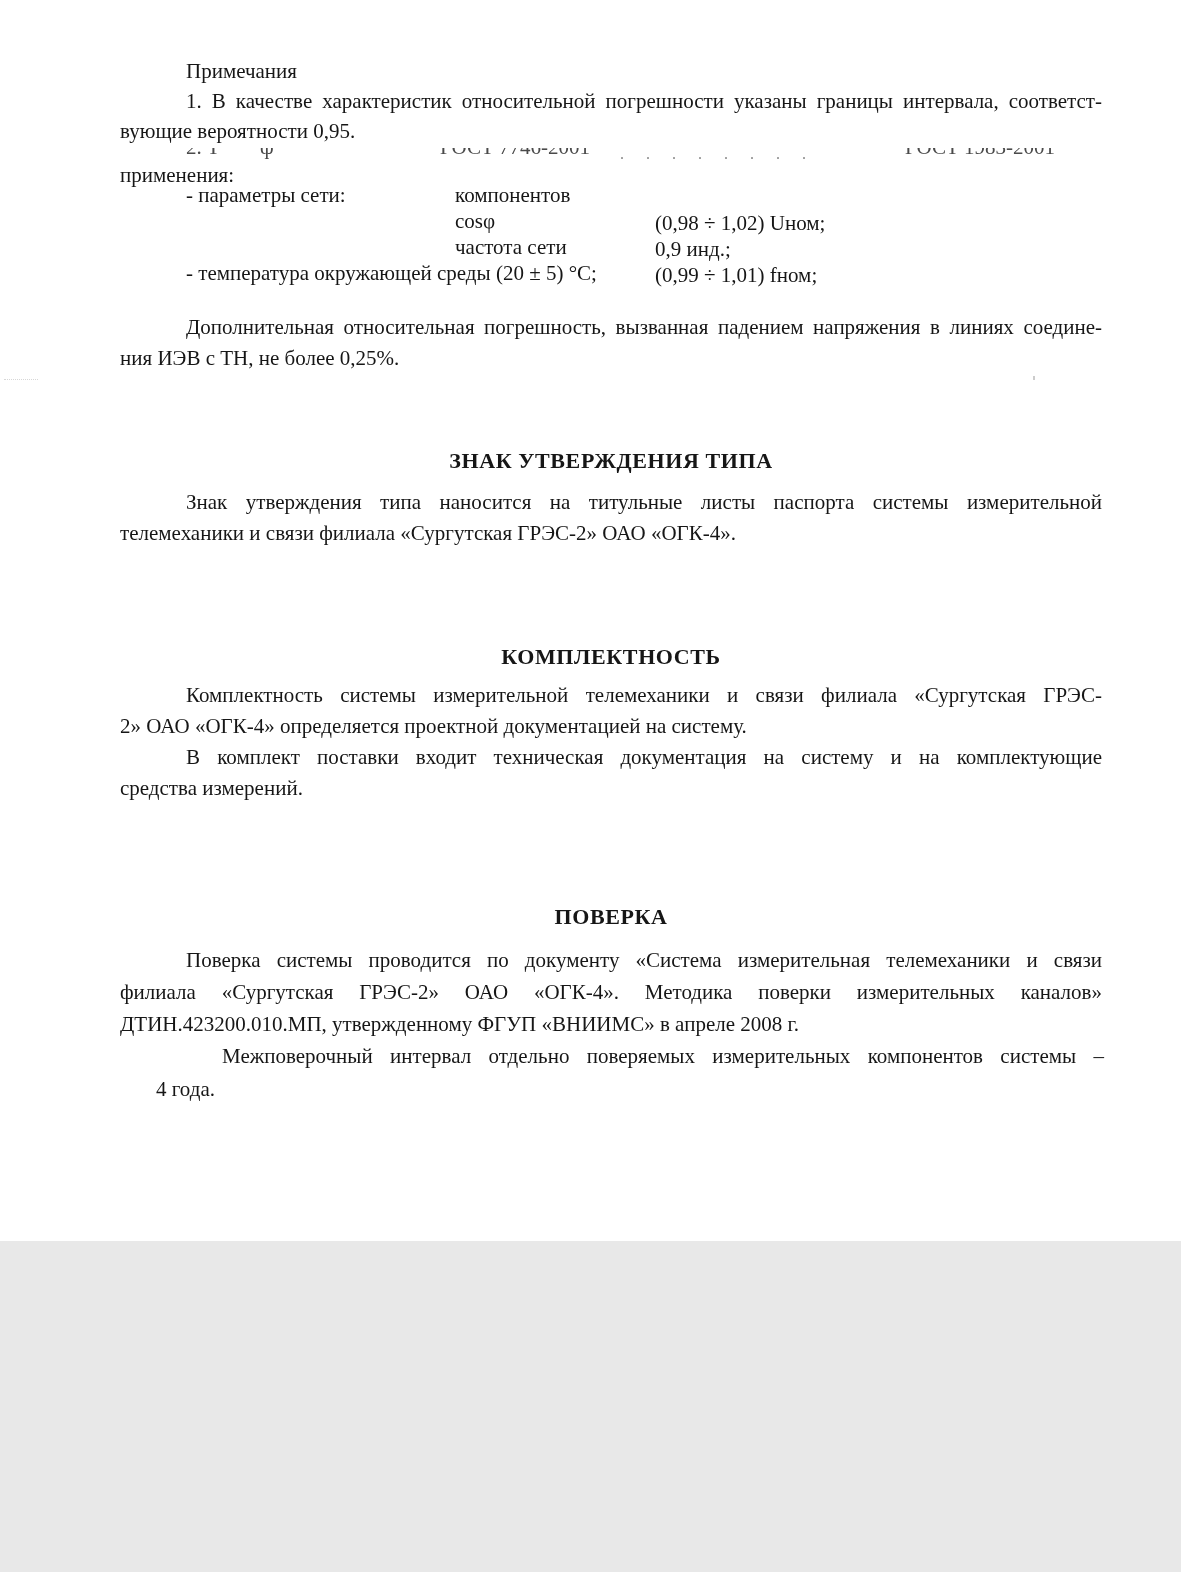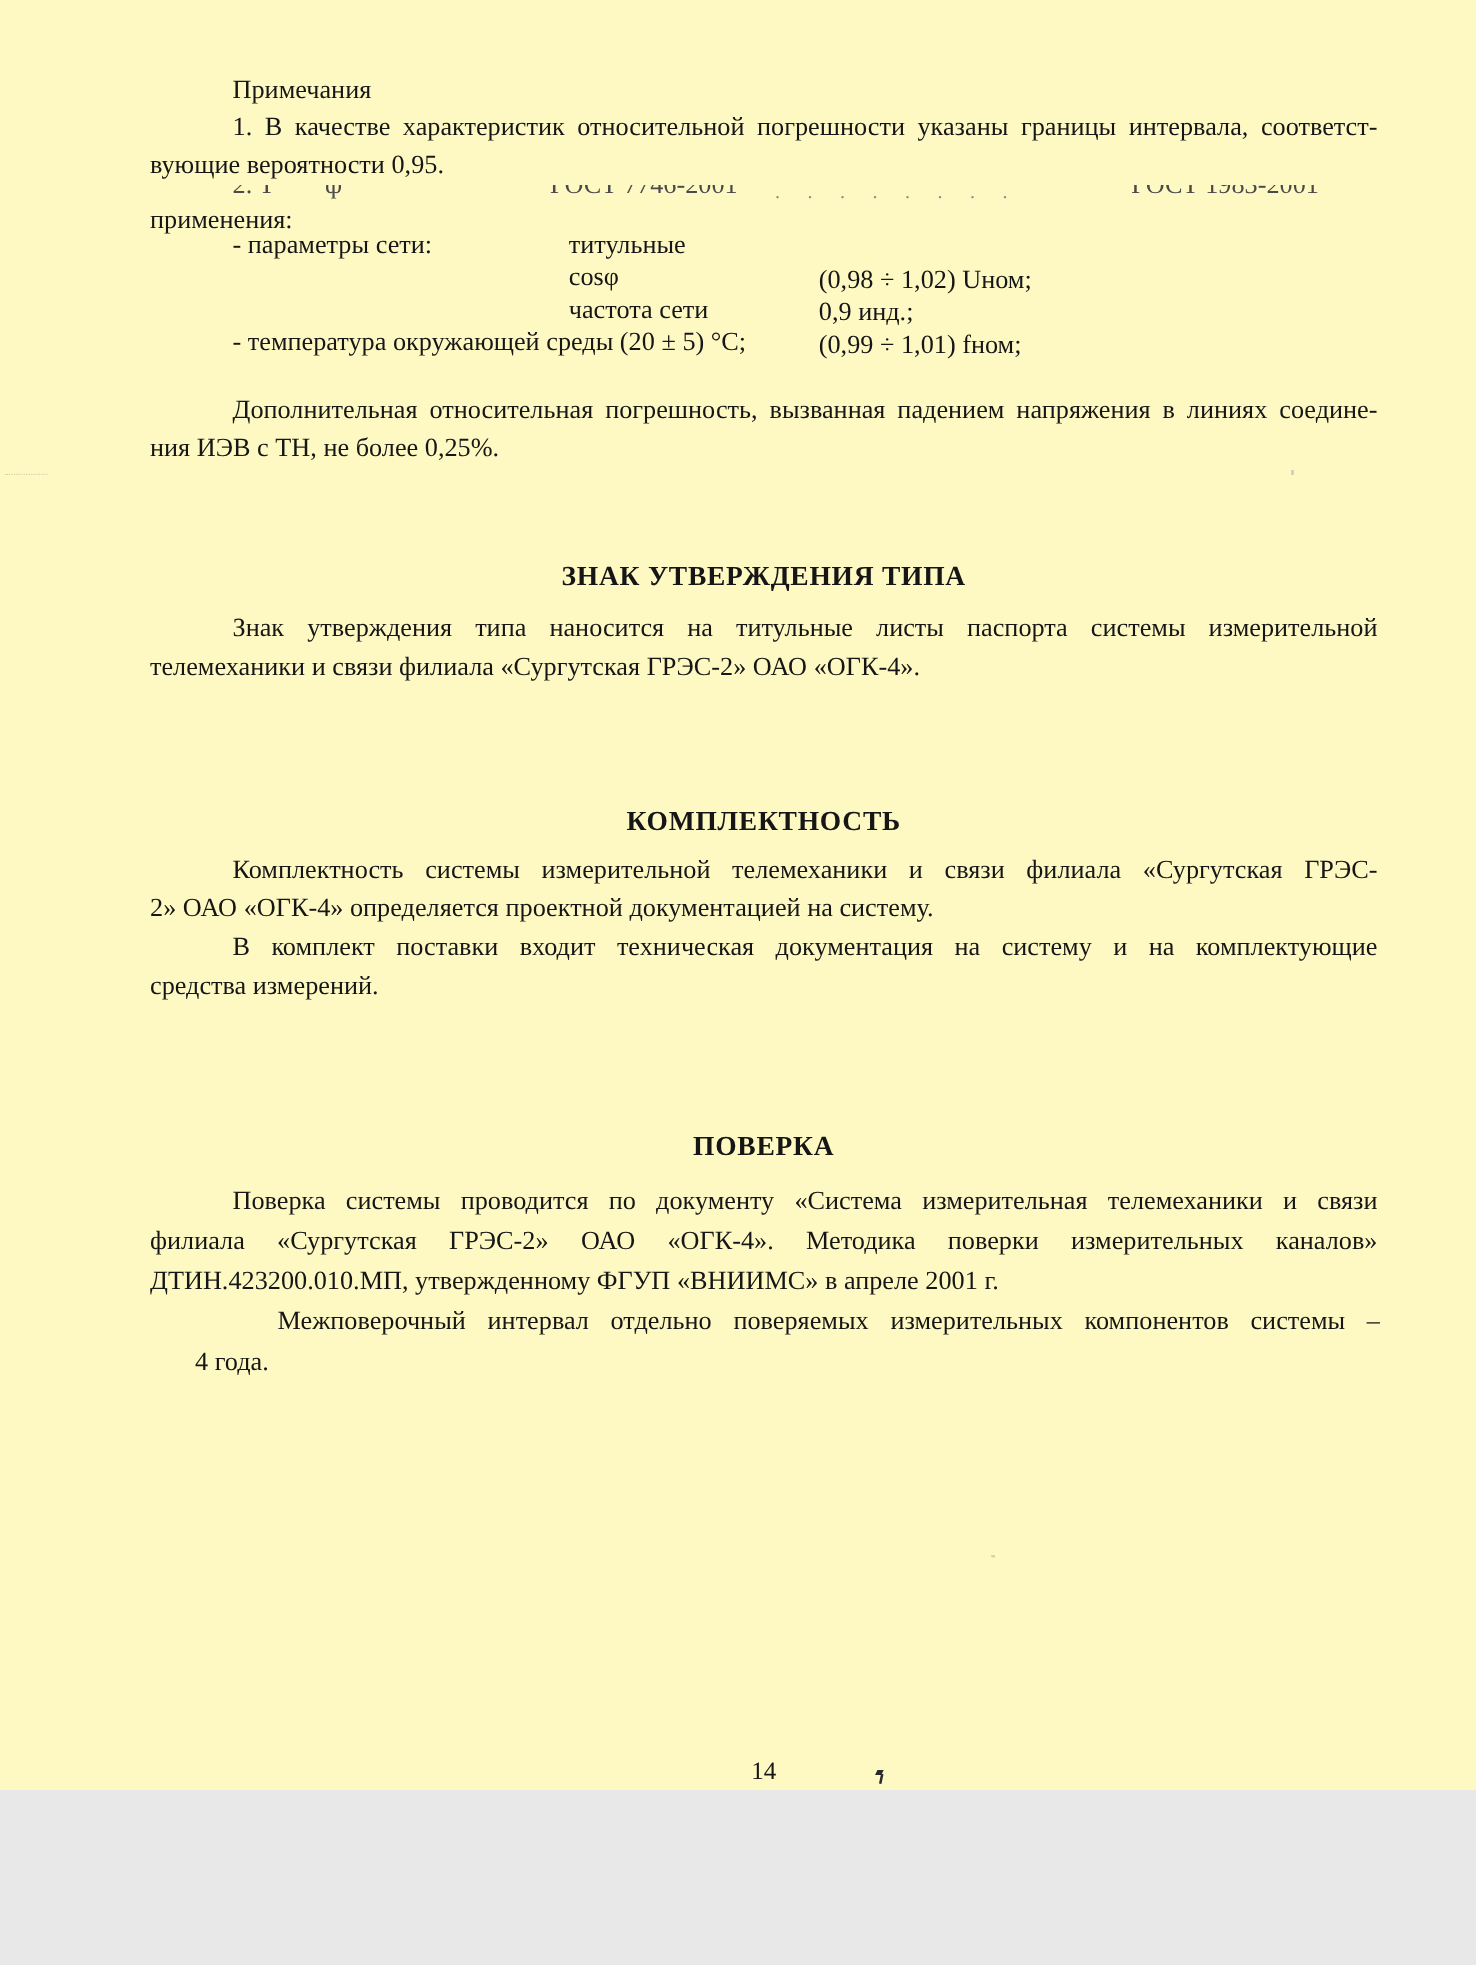--- a/index.html
+++ b/index.html
@@ -1,20 +1,20 @@
 <!DOCTYPE html>
 <html><head>
 <meta charset="utf-8">
 <style>
   html,body{margin:0;padding:0;background:#e8e8e8;}
   .page{
     position:relative;
-    width:1181px;height:1432px;
+    width:1181px;height:1241px;
     margin:0 auto;
-    background:#fef9c3;
+    background:#ffffff;
     font-family:"Liberation Serif","DejaVu Serif",serif;
     color:#161616;
     overflow:hidden;
   }
   .content{position:absolute;left:120px;width:982px;}
   .line{font-size:21px;line-height:30px;white-space:nowrap;}
   .wrapline{font-size:21px;line-height:30px;}
   .just{text-align:justify;text-align-last:justify;white-space:normal;}
   .indent{text-indent:66px;}
   .heading{
@@ -88,21 +88,21 @@
       <span class="frag" style="left:320px">ГОСТ 7746-2001</span>
       <span class="frag dots" style="left:500px">. . .  . .   . .  .</span>
       <span class="frag" style="left:785px">ГОСТ 1983-2001</span>
     </div>
     <div class="line">применения:</div>
   </div>
 
   <div class="content" id="params-block">
     <div class="prow">
       <span class="pcol-label">- параметры сети:</span>
-      <span class="pcol-name">титульные</span>
+      <span class="pcol-name">компонентов</span>
       <span class="pcol-value">(0,98 ÷ 1,02) Uном;</span>
     </div>
     <div class="prow">
       <span class="pcol-name">cosφ</span>
       <span class="pcol-value">0,9 инд.;</span>
     </div>
     <div class="prow">
       <span class="pcol-name">частота сети</span>
       <span class="pcol-value">(0,99 ÷ 1,01) fном;</span>
     </div>
@@ -127,21 +127,21 @@
     <div class="wrapline just indent">Комплектность системы измерительной телемеханики и связи филиала «Сургутская ГРЭС-</div>
     <div class="line">2» ОАО «ОГК-4» определяется проектной документацией на систему.</div>
     <div class="wrapline just indent">В комплект поставки входит техническая документация на систему и на комплектующие</div>
     <div class="line">средства измерений.</div>
   </div>
 
   <div class="heading" id="h3">ПОВЕРКА</div>
   <div class="content" id="ver1-block">
     <div class="wrapline just indent">Поверка системы проводится по документу «Система измерительная телемеханики и связи</div>
     <div class="wrapline just">филиала «Сургутская ГРЭС-2» ОАО «ОГК-4». Методика поверки измерительных каналов»</div>
-    <div class="line">ДТИН.423200.010.МП, утвержденному ФГУП «ВНИИМС» в апреле 2001 г.</div>
+    <div class="line">ДТИН.423200.010.МП, утвержденному ФГУП «ВНИИМС» в апреле 2008 г.</div>
   </div>
   <div class="content" id="ver2-block">
     <div class="wrapline just indent">Межповерочный интервал  отдельно поверяемых измерительных компонентов  системы –</div>
     <div class="line">4 года.</div>
   </div>
 
   <div id="page-footer">14</div>
   <div class="tickmark"></div>
 
   <div class="speck" style="left:1033px;top:376px;width:2px;height:4px;opacity:.5"></div>

